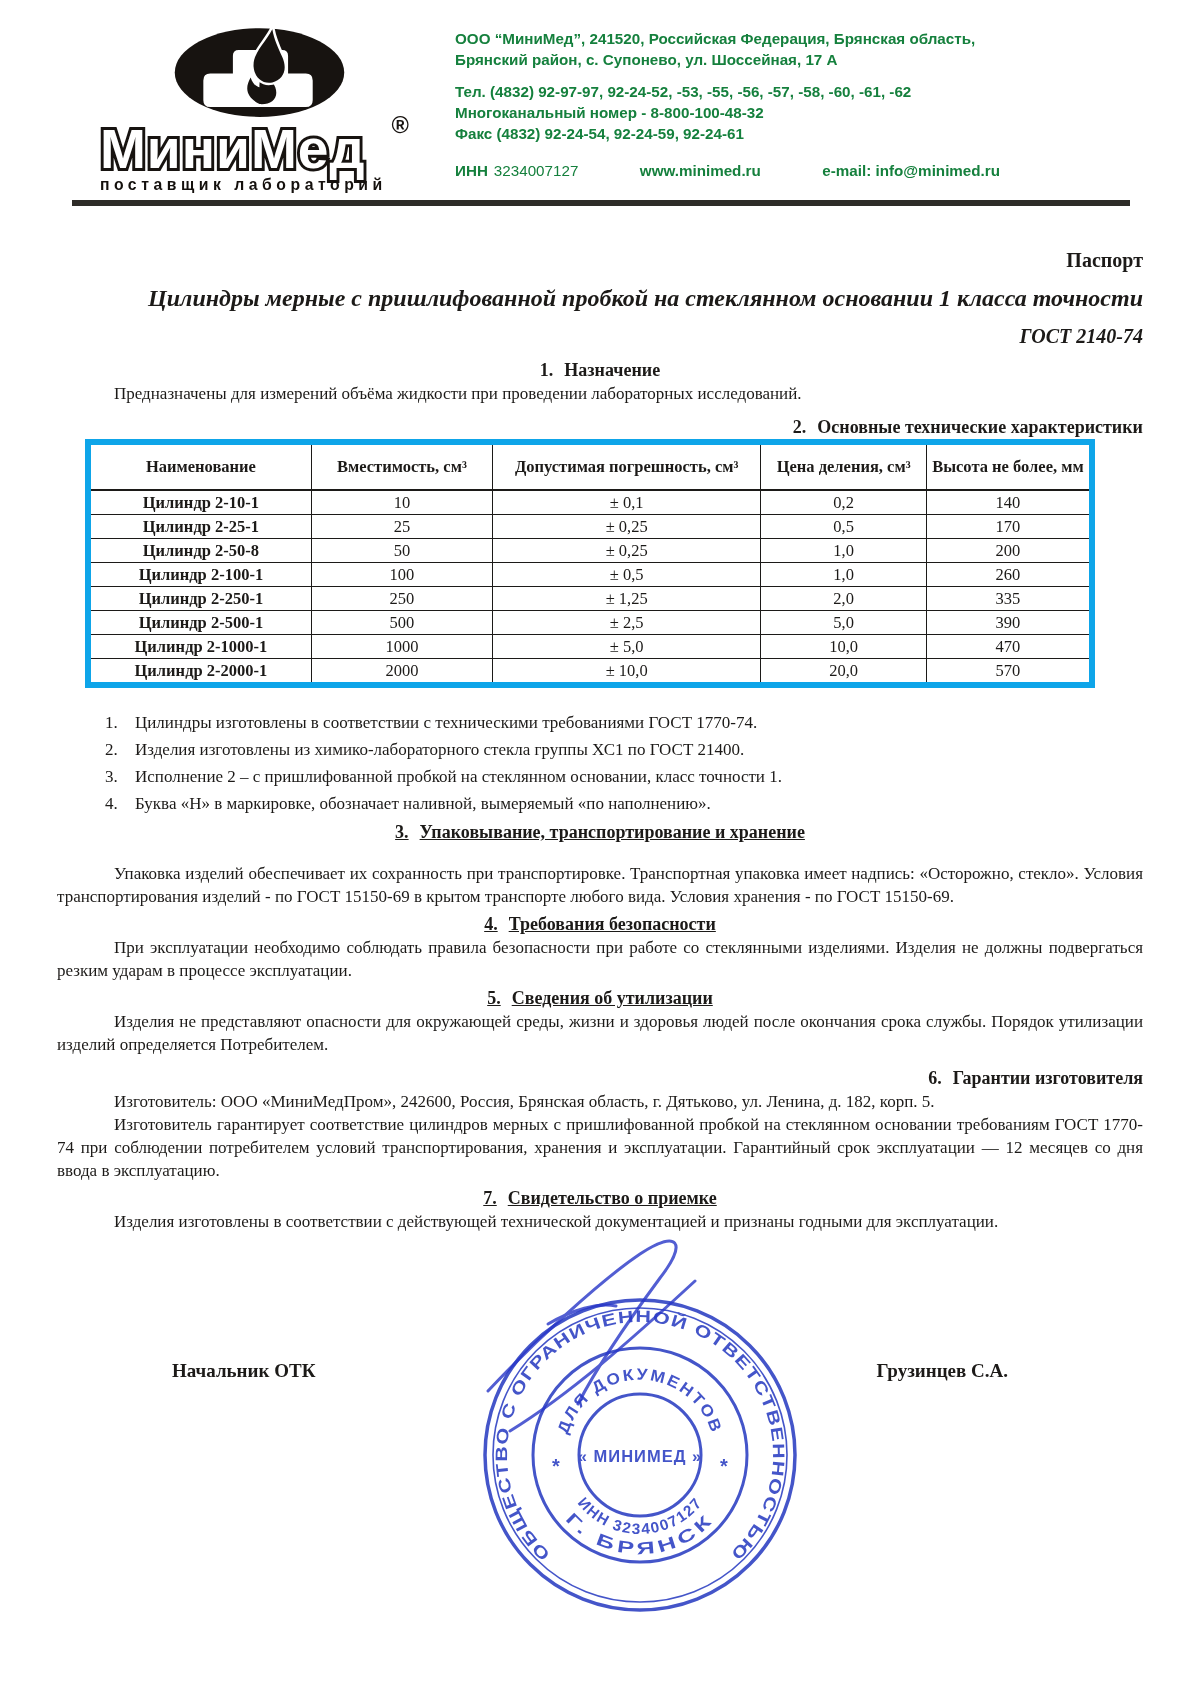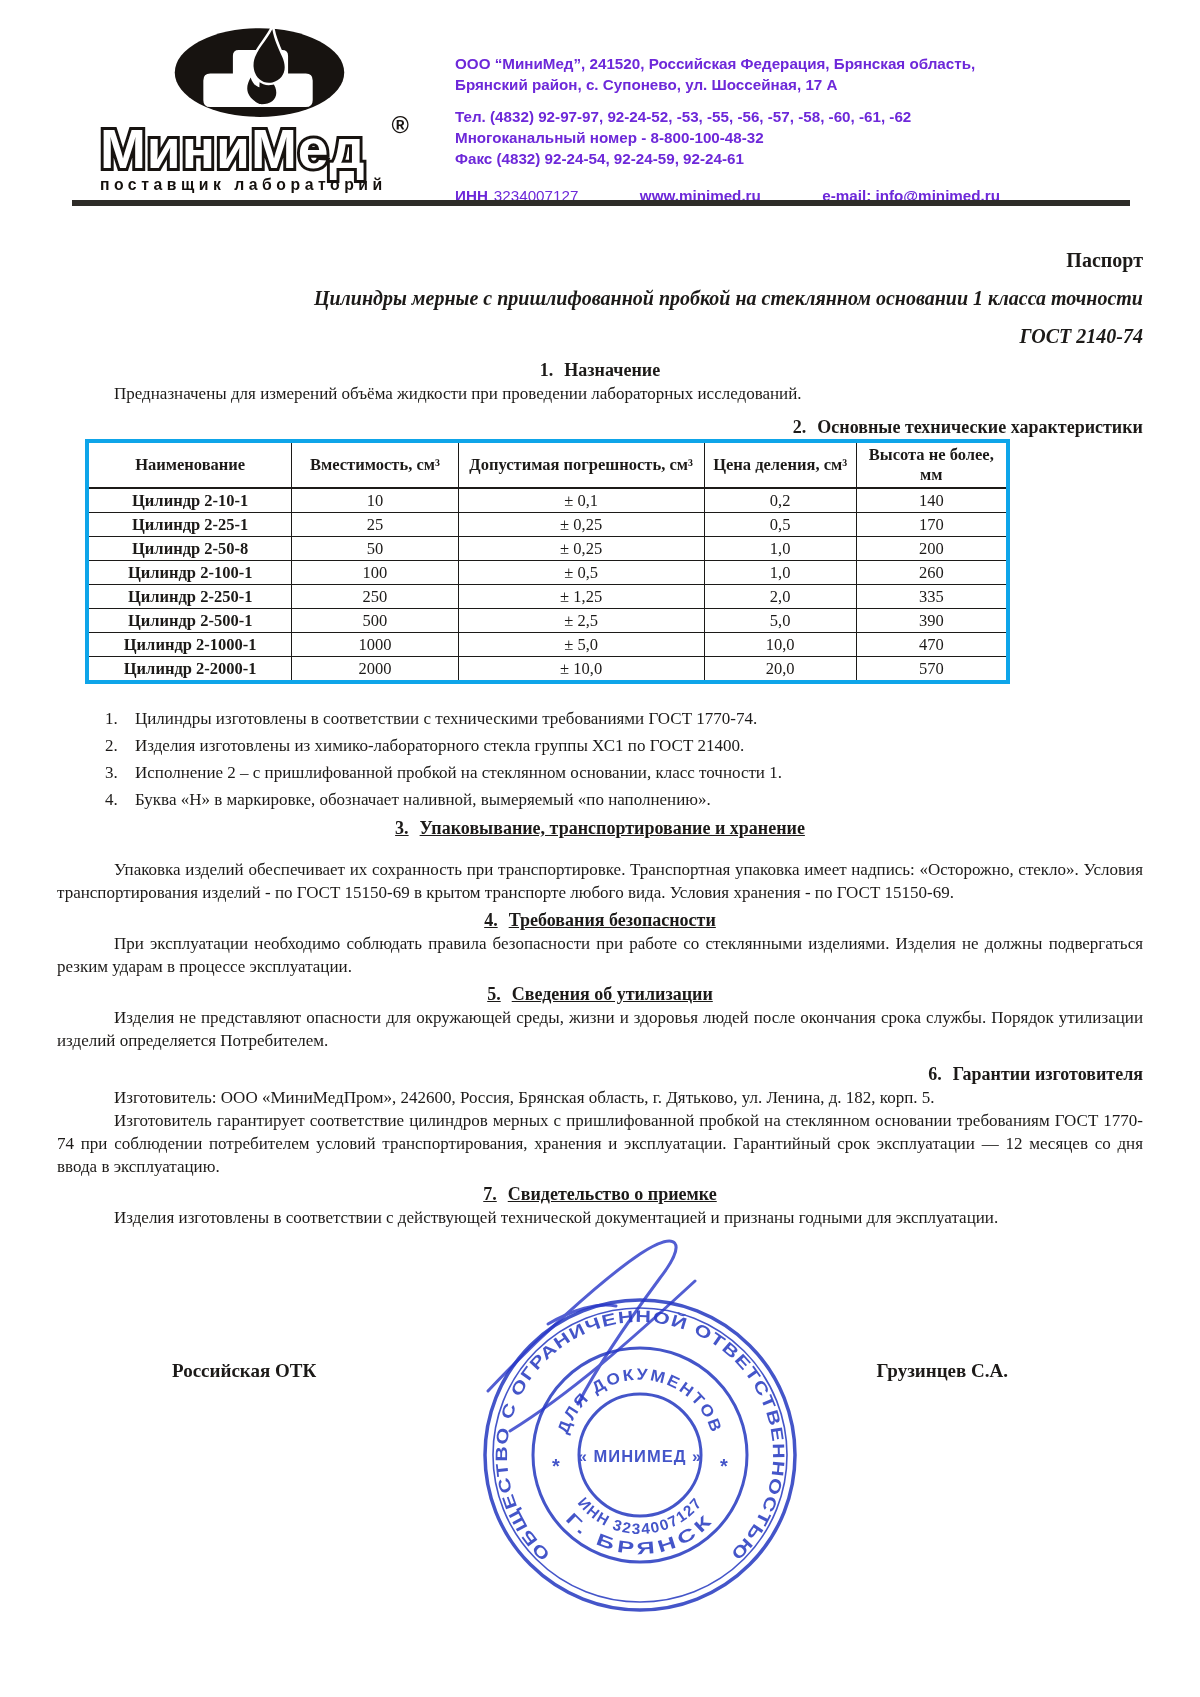--- a/index.html
+++ b/index.html
@@ -3,42 +3,42 @@
 <meta charset="utf-8">
 <style>
   html,body{margin:0;padding:0;background:#ffffff;}
   .page{position:relative;width:1200px;height:1697px;background:#fff;overflow:hidden;
         font-family:"Liberation Serif",serif;color:#1c1a18;}
 
   
   .logo{position:absolute;left:92px;top:24px;}
   .hinfo{position:absolute;left:455px;top:28px;width:545px;
          font-family:"Liberation Sans",sans-serif;font-weight:bold;
-         font-size:15.2px;line-height:21px;color:#6d28d9;margin-top:25px;}
+         font-size:15.2px;line-height:21px;color:#15803d;}
   .hgroup{margin-bottom:11px;}
   .hbottom{display:flex;justify-content:space-between;align-items:baseline;margin-top:16px;}
   .inn-val{font-weight:normal;margin-left:6px;}
   .rule{position:absolute;left:72px;top:200px;width:1058px;height:6px;background:#2e2c28;}
 
   
   .content{position:absolute;left:57px;top:240px;width:1086px;}
   .tc{text-align:right;}
   .doc-title{font-size:20px;line-height:27px;font-weight:bold;margin:7px 0 0;}
-  .doc-sub{font-size:20px;line-height:27px;font-weight:bold;font-style:italic;margin:11px 0 0;}
+  .doc-sub{font-size:24px;line-height:27px;font-weight:bold;font-style:italic;margin:11px 0 0;}
   .doc-gost{font-size:20px;line-height:27px;font-weight:bold;font-style:italic;margin:11px 0 0;}
   .sect{font-size:18px;line-height:24px;font-weight:bold;text-align:center;margin:0;}
   .sect .hsp{margin-left:11px;}
   .para{font-size:17px;line-height:23px;text-align:justify;text-indent:57px;margin:0;}
   .para.noj{text-align:left;}
   .mt8{margin-top:8px;}.mt10{margin-top:10px;text-align:right;}
   .mt12{margin-top:4px;text-decoration:underline;}.mt1{margin-top:18px;}
 
   
-  table.spec{border-collapse:collapse;margin:0 0 0 28px;width:925px;
-             font-size:16.5px;border:4px solid #0ea5e9;}
+  table.spec{border-collapse:collapse;margin:0 0 0 28px;width:1010px;
+             font-size:16.5px;border:6px solid #0ea5e9;}
   .spec th,.spec td{border:1px solid #1c1a18;text-align:center;vertical-align:middle;padding:0 4px;}
   .spec th{font-weight:bold;line-height:20px;height:44px;border-bottom:2px solid #1c1a18;}
   .spec td{height:23px;line-height:22px;}
   .spec td.cname{font-weight:bold;}
 
   
   .notes{margin-top:24px;}
   .note{padding-left:48px;font-size:17px;line-height:22px;margin-bottom:5px;}
   .note .nn{display:inline-block;width:30px;}
 
@@ -183,21 +183,21 @@
 
     <h2 class="sect mt10"><span>6.</span><span class="hsp">Гарантии изготовителя</span></h2>
     <p class="para noj">Изготовитель: ООО «МиниМедПром», 242600, Россия, Брянская область, г. Дятьково, ул. Ленина, д. 182, корп. 5.</p>
     <p class="para">Изготовитель гарантирует соответствие цилиндров мерных с пришлифованной пробкой на стеклянном основании требованиям ГОСТ 1770-74 при соблюдении потребителем условий транспортирования, хранения и эксплуатации. Гарантийный срок эксплуатации — 12 месяцев со дня ввода в эксплуатацию.</p>
 
     <h2 class="sect mt12"><span>7.</span><span class="hsp">Свидетельство о приемке</span></h2>
     <p class="para">Изделия изготовлены в соответствии с действующей технической документацией и признаны годными для эксплуатации.</p>
   </div>
 
   <div class="sig">
-    <span>Российская ОТК</span>
+    <span>Начальник ОТК</span>
     <span>Грузинцев С.А.</span>
   </div>
 
   <div class="stamp">
     <svg width="330" height="330" viewBox="0 0 330 330">
       <g fill="none" stroke="#2b3ec2">
         <circle cx="165" cy="165" r="155" stroke-width="3.5"></circle>
         <circle cx="165" cy="165" r="147" stroke-width="1.6"></circle>
         <circle cx="165" cy="165" r="107" stroke-width="3"></circle>
         <circle cx="165" cy="165" r="61" stroke-width="3"></circle>

